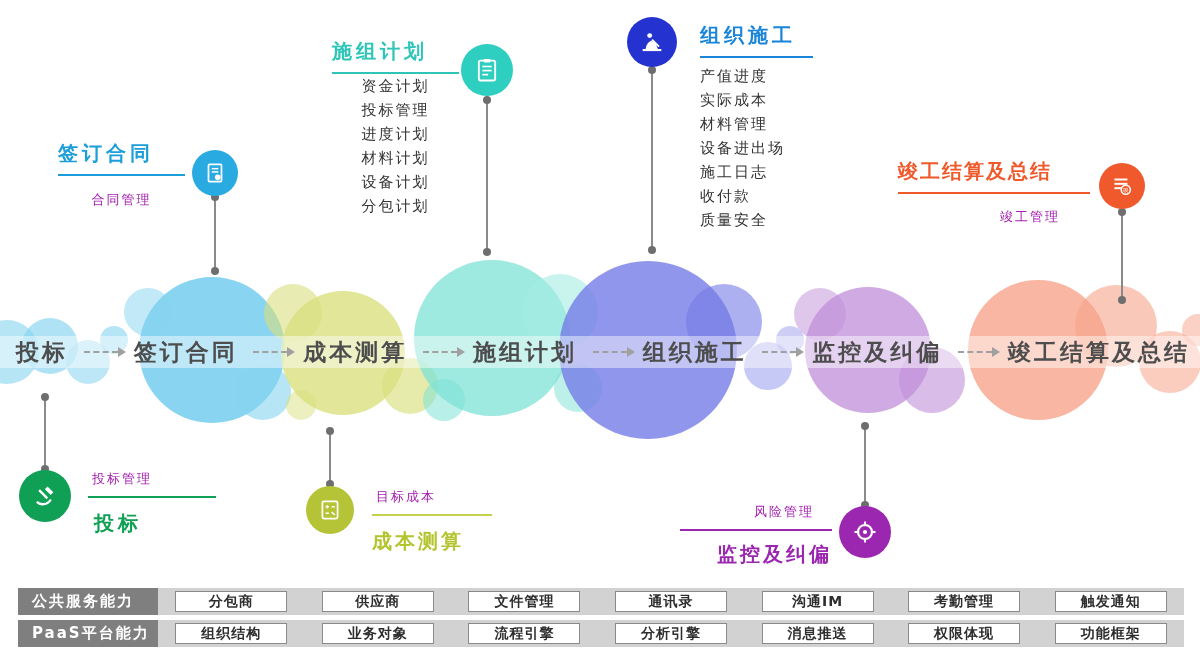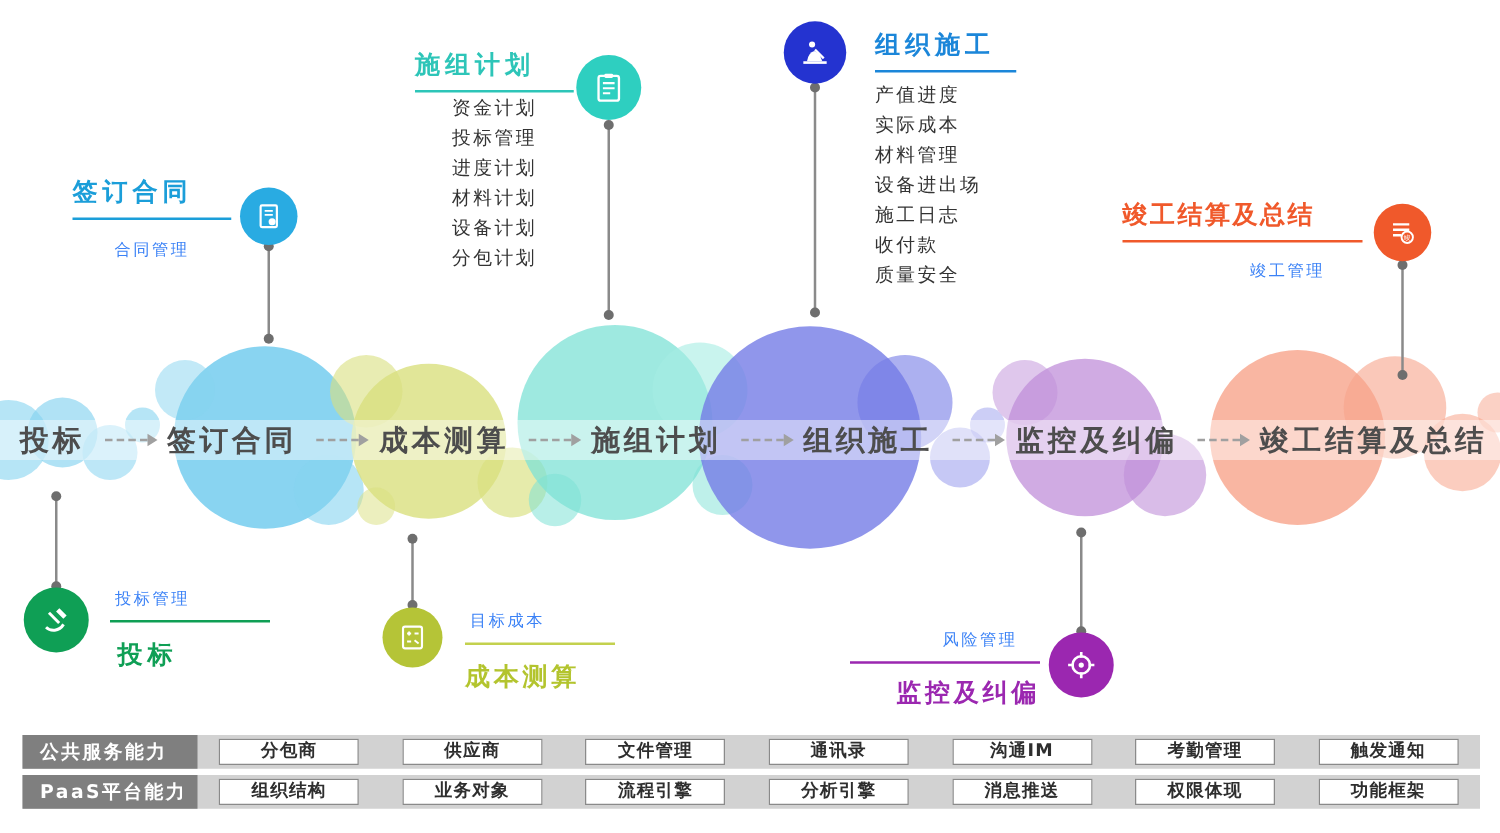--- a/index.html
+++ b/index.html
@@ -19,21 +19,21 @@
   .timeline { position:absolute; left:16px; right:10px; top:334px; height:36px; display:flex;
     align-items:center; justify-content:space-between; z-index:6; }
   .tl-label { font-size:23px; font-weight:bold; color:#4d4d4d; letter-spacing:3px; white-space:nowrap; }
   .tl-arrow { width:34px; height:0; border-top:2px dashed #a0a0a0; position:relative; flex:0 0 auto; }
   .tl-arrow::after { content:""; position:absolute; right:-8px; top:-6px; width:0; height:0;
     border-left:8px solid #a0a0a0; border-top:5px solid transparent; border-bottom:5px solid transparent; }
 
   .callout { position:absolute; z-index:7; }
   .callout-title { font-size:20px; font-weight:bold; letter-spacing:4px; padding-bottom:7px;
     border-bottom:2px solid; white-space:nowrap; }
-  .sub { font-size:13px; color:#3b82f6; letter-spacing:2px; white-space:nowrap; }
+  .sub { font-size:13px; color:#a21caf; letter-spacing:2px; white-space:nowrap; }
   .detail-list div { font-size:15px; color:#333; letter-spacing:2px; line-height:24px; white-space:nowrap; }
   .rule { height:2px; }
 
   .icon-circle { position:absolute; border-radius:50%; display:flex; align-items:center; justify-content:center; z-index:8; }
 
   .cap-row { position:absolute; left:18px; width:1166px; height:27px; background:#d2d2d2;
     display:flex; align-items:center; z-index:7; }
   .cap-header { width:140px; height:100%; background:#7f7f7f; color:#fff; font-size:15px; font-weight:bold;
     letter-spacing:2px; display:flex; align-items:center; padding-left:14px; flex:0 0 auto; }
   .cap-items { flex:1; height:100%; display:flex; align-items:center; justify-content:space-around; }

